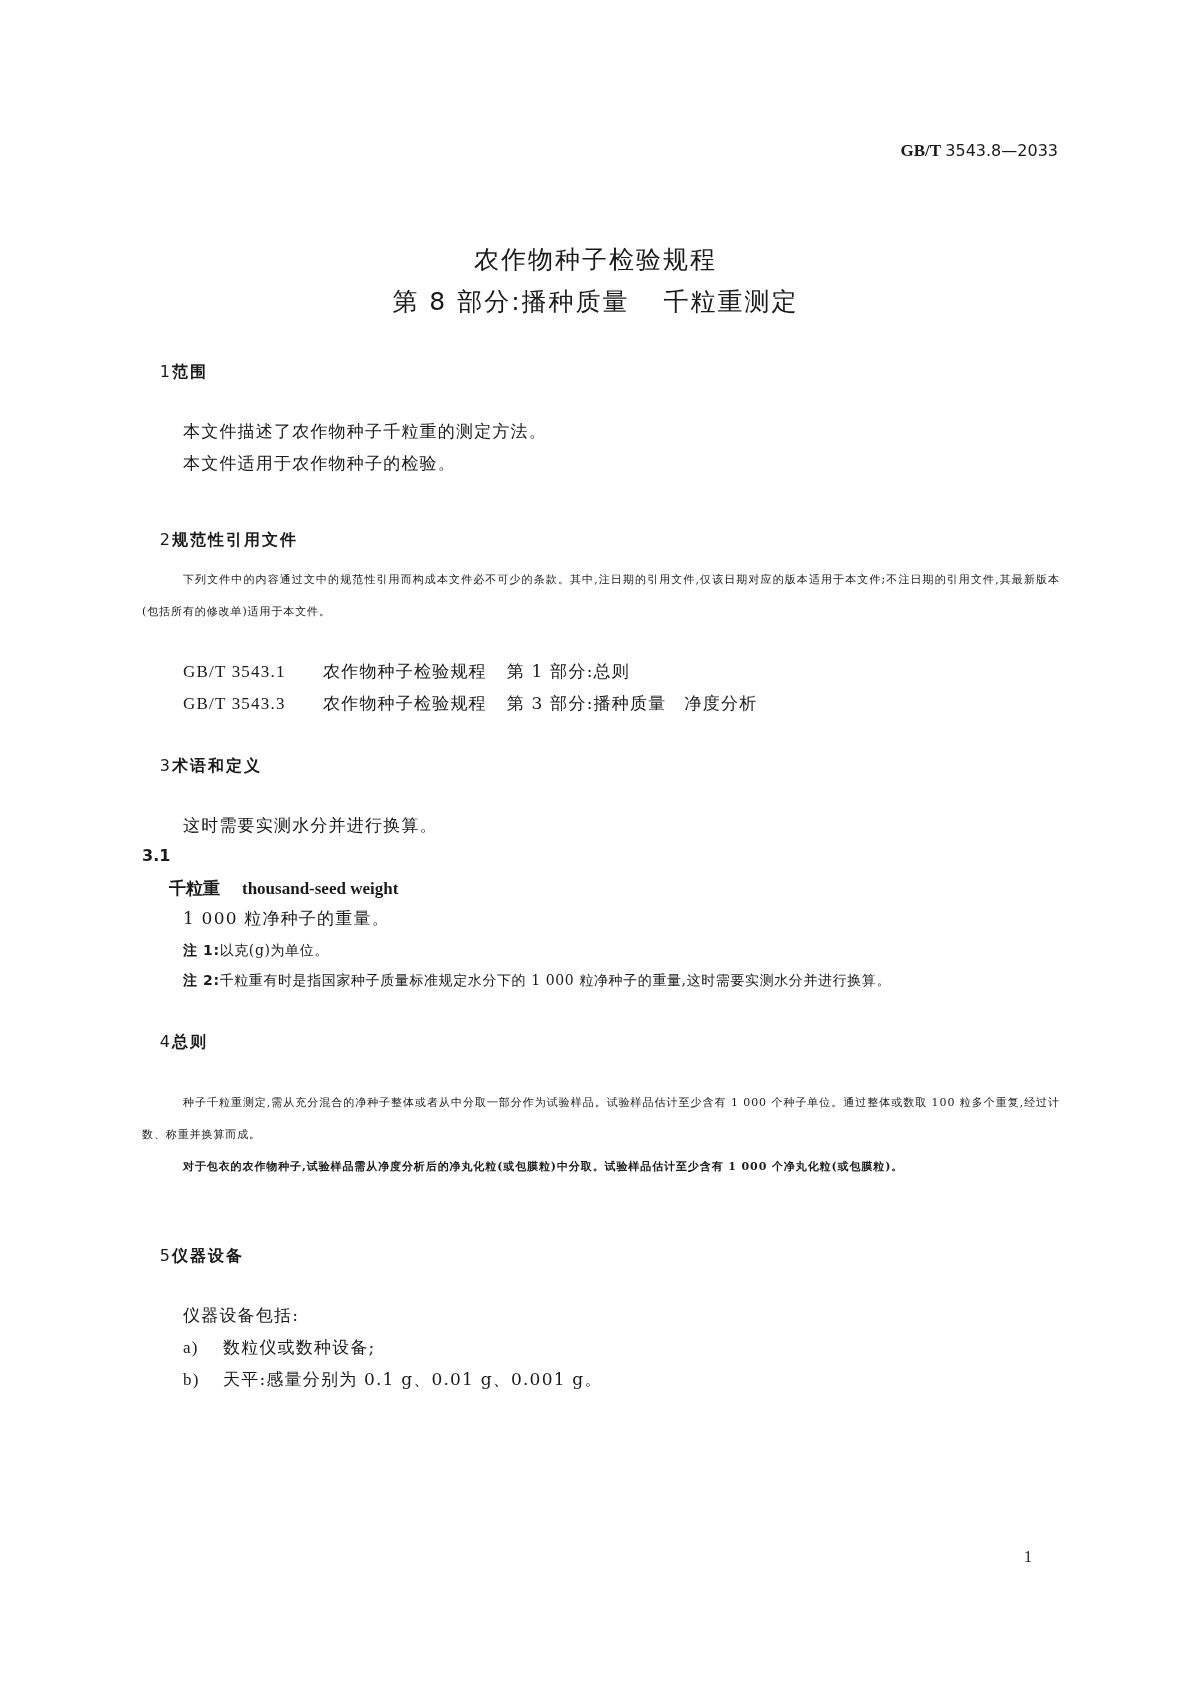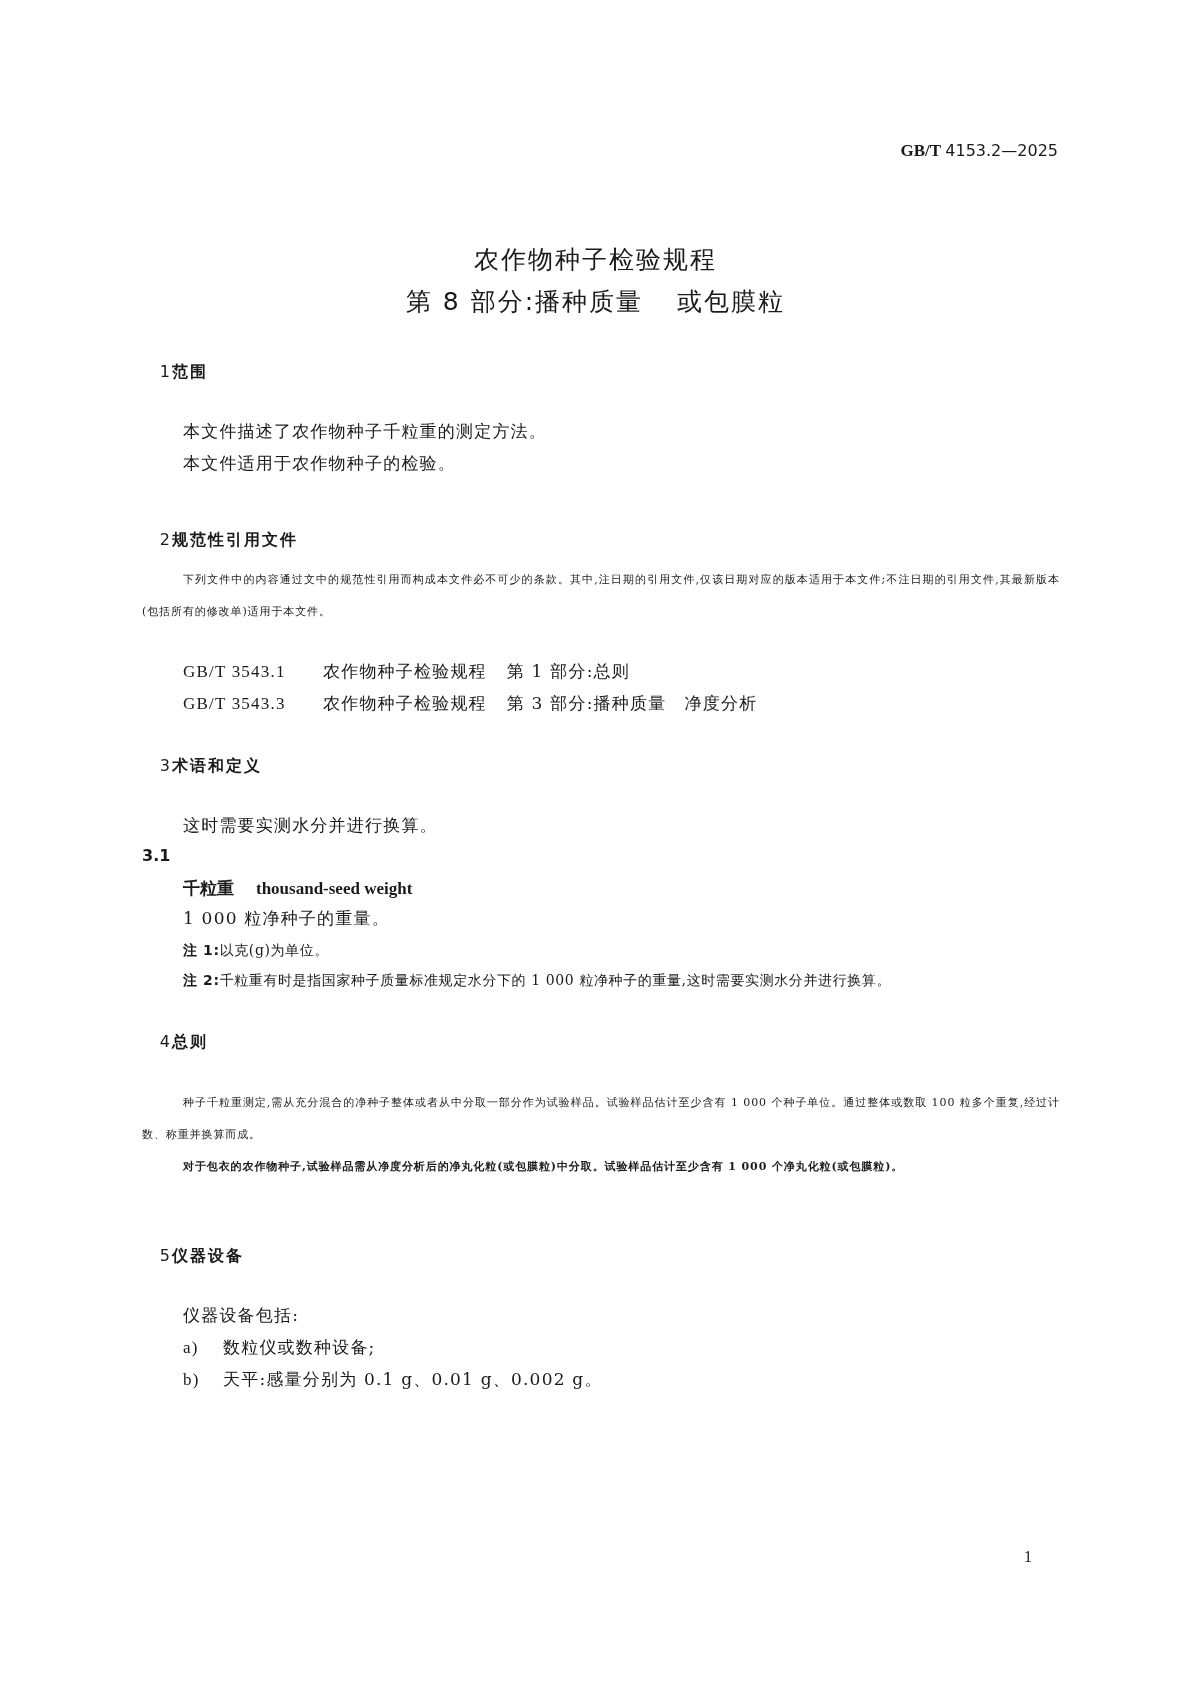--- a/index.html
+++ b/index.html
@@ -34,39 +34,39 @@
     font-size: 17px; letter-spacing: 1.2px;
   }
   .indent { left: 183px; }
   .wrap {
     left: 142px; width: 918px; white-space: normal;
     line-height: 32px; font-size: 11px; text-indent: 41px; letter-spacing: 0.9px;
     text-align: justify;
   }
   .ref .code { display: inline-block; width: 140px; font-family: "Liberation Serif", serif; }
   .ref .gap { display: inline-block; width: 20px; }
-  .term { left: 183px; font-weight: bold; font-size: 17px; }
+  .term { left: 169px; font-weight: bold; font-size: 17px; }
   .term .en { font-family: "Liberation Serif", serif; margin-left: 22px; }
   .note { left: 183px; font-size: 14px; letter-spacing: 0.6px; }
   .note .lbl { font-family: "DejaVu Sans", "Liberation Sans", sans-serif; font-weight: bold; }
   .list .mk { display: inline-block; width: 40px; font-family: "Liberation Serif", serif; }
   .sub { left: 142px; font-size: 16px; font-family: "DejaVu Sans", "Liberation Sans", sans-serif; font-weight: bold; }
   .pageno { left: 1024px; top: 1548px; font-size: 16px; font-family: "Liberation Serif", serif; }
 </style>
 </head>
 <body>
 
 <div class="abs doc-code">
   <span class="gb">GB/T</span>
-  <span class="num">4153.2—2025</span>
+  <span class="num">3543.8—2033</span>
 </div>
 
 <div class="abs title title1">农作物种子检验规程</div>
 <div class="abs title title2">
-  <span>第 8 部分:播种质量</span><span class="gap"></span><span>或包膜粒</span>
+  <span>第 8 部分:播种质量</span><span class="gap"></span><span>千粒重测定</span>
 </div>
 
 <div class="abs h" style="top:362px;">
   <span class="n">1</span><span>范围</span>
 </div>
 <div class="abs p indent" style="top:420px;">本文件描述了农作物种子千粒重的测定方法。</div>
 <div class="abs p indent" style="top:452px;">本文件适用于农作物种子的检验。</div>
 
 <div class="abs h" style="top:530px;">
   <span class="n">2</span><span>规范性引用文件</span>
@@ -102,16 +102,16 @@
 <div class="abs p wrap" style="top:1151px;font-weight:bold;">对于包衣的农作物种子,试验样品需从净度分析后的净丸化粒(或包膜粒)中分取。试验样品估计至少含有 1 000 个净丸化粒(或包膜粒)。</div>
 
 <div class="abs h" style="top:1246px;">
   <span class="n">5</span><span>仪器设备</span>
 </div>
 <div class="abs p indent" style="top:1304px;">仪器设备包括:</div>
 <div class="abs p indent list" style="top:1336px;">
   <span class="mk">a)</span><span>数粒仪或数种设备;</span>
 </div>
 <div class="abs p indent list" style="top:1368px;">
-  <span class="mk">b)</span><span>天平:感量分别为 0.1 g、0.01 g、0.002 g。</span>
+  <span class="mk">b)</span><span>天平:感量分别为 0.1 g、0.01 g、0.001 g。</span>
 </div>
 
 <div class="abs pageno">1</div>
 
 </body></html>

